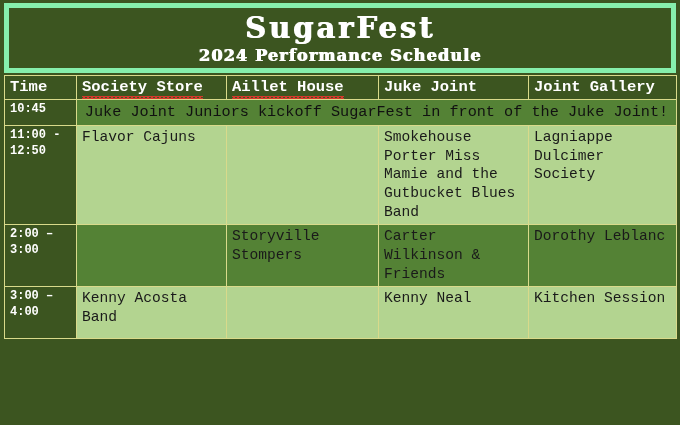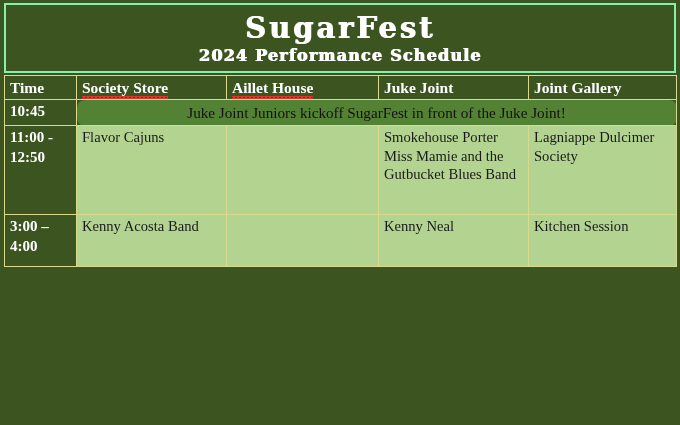--- a/index.html
+++ b/index.html
@@ -25,21 +25,21 @@
 
   
   .title-block {
     position: absolute;
     left: 4px;
     top: 3px;
     width: 672px;
     height: 70px;
     box-sizing: border-box;
     background: #3c5520;
-    border: 2px solid #86efac;
+    border: 5px solid #86efac;
     display: flex;
     flex-direction: column;
     align-items: center;
     justify-content: center;
     padding-top: 1px;
   }
   .title-line {
     color: #ffffff;
     font-family: "DejaVu Serif", serif;
     font-weight: bold;
@@ -68,21 +68,21 @@
     border-collapse: collapse;
     table-layout: fixed;
   }
   .sched td, .sched th {
     border: 1px solid #d9da8b;
     padding: 2px 5px 3px 5px;
     vertical-align: top;
     font-size: 14.6px;
     line-height: 1.28;
     color: #1a1a1a;
-    font-family: Liberation Serif, serif;
+    font-family: Liberation Mono, monospace;
     font-weight: normal;
     text-align: left;
     overflow: hidden;
   }
 
   
   col.c-time  { width: 72px; }
   col.c-v1    { width: 150px; }
   col.c-v2    { width: 152px; }
   col.c-v3    { width: 150px; }
@@ -98,40 +98,39 @@
     padding-top: 1px;
     padding-bottom: 1px;
     vertical-align: middle;
   }
 
   
   td.timecell {
     background: #3c5520;
     color: #ffffff;
     font-weight: bold;
-    font-size: 15px;
+    font-size: 12px;
     vertical-align: top;
     padding-top: 2px;
     line-height: 1.3;
   }
 
   
   tr.shade-light td.venue { background: #b3d490; }
   tr.shade-mid   td.venue { background: #548235; }
 
   td.kickoff {
     background: #548235;
     text-align: center;
     color: #111111;
     font-size: 15.2px;
     vertical-align: middle;
     height: 20px;
     padding-top: 1px;
     padding-bottom: 1px;
-    border-radius: 8px;
   }
 
   
   tr.r-kick   td { height: 20px; }
   tr.r-1100   td { height: 83px; }
   tr.r-1200   td { height: 68px; }
   tr.r-0100   td { height: 50px; }
   tr.r-0200   td { height: 48px; }
   tr.r-0300   td { height: 46px; }
 
@@ -191,20 +190,27 @@
       <tr class="r-1100 shade-light">
         <td class="timecell">11:00 - 12:50</td>
         <td class="venue">Flavor Cajuns</td>
         <td class="venue"></td>
         <td class="venue">Smokehouse Porter Miss Mamie and the Gutbucket Blues Band</td>
         <td class="venue">Lagniappe Dulcimer Society</td>
       </tr>
 
 
 
+      <tr class="r-0200 shade-mid">
+        <td class="timecell">2:00 – 3:00</td>
+        <td class="venue"></td>
+        <td class="venue">Storyville Stompers</td>
+        <td class="venue">Carter Wilkinson &amp; Friends</td>
+        <td class="venue">Dorothy Leblanc</td>
+      </tr>
 
       <tr class="r-0300 shade-light">
         <td class="timecell">3:00 – 4:00</td>
         <td class="venue">Kenny Acosta Band</td>
         <td class="venue"></td>
         <td class="venue">Kenny Neal</td>
         <td class="venue">Kitchen Session</td>
       </tr>
     </tbody>
   </table>

